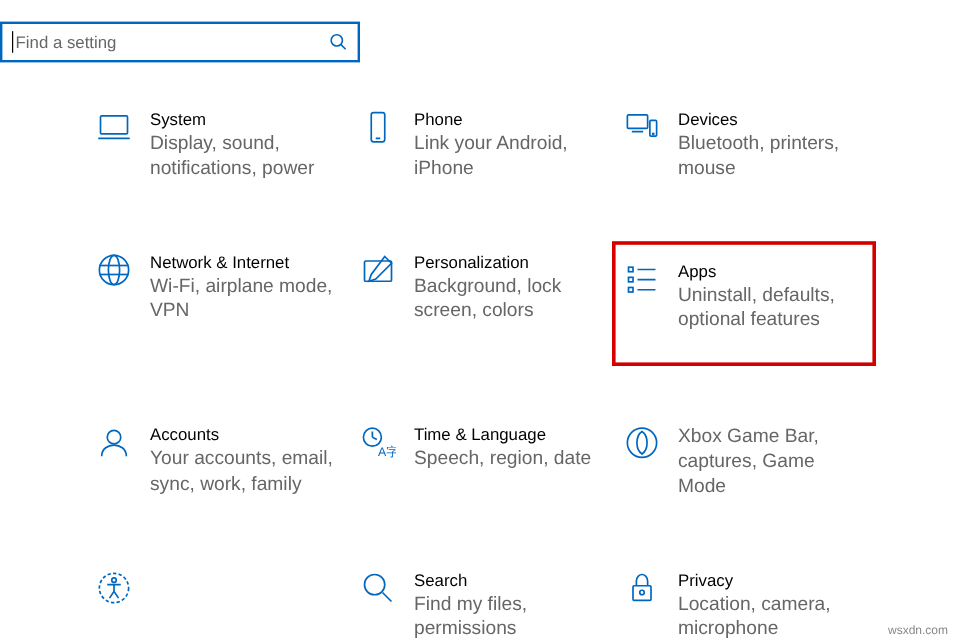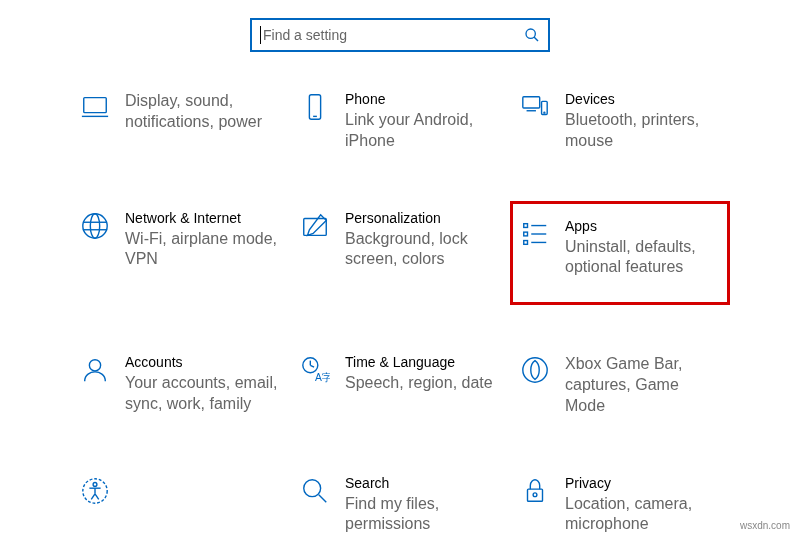--- a/index.html
+++ b/index.html
@@ -6,21 +6,20 @@
   body {
     font-family: "Segoe UI", Arial, sans-serif;
     background: #ffffff;
     width: 800px;
     height: 537px;
     position: relative;
     overflow: hidden;
   }
   .search-wrap {
     display: flex;
-    justify-content: center;
     padding-top: 18px;
     padding-bottom: 30px;
   }
   .search-box {
     width: 300px;
     height: 34px;
     border: 2px solid #0067c0;
     display: flex;
     align-items: center;
     padding: 0 8px;
@@ -57,21 +56,21 @@
   .tile.highlight {
     border: 3px solid #d40000;
   }
   .tile.highlight-pad {
     padding: 14px 6px 24px 6px;
   }
   .tile-icon {
     width: 32px; height: 32px;
     flex-shrink: 0;
     color: #0067c0;
-    display: flex; align-items: center; justify-content: center;
+    display: flex; align-items: flex-start; justify-content: center;
   }
   .tile-icon svg { width: 30px; height: 30px; stroke: #0067c0; fill: none; stroke-width: 1.5; }
   .tile-text { max-width: 160px; }
   .tile-title { font-size: 14px; color: #000; margin-bottom: 3px; }
   .tile-desc { font-size: 16px; color: #666; line-height: 1.3; }
   .attrib {
     position: absolute;
     right: 10px;
     bottom: 6px;
     font-size: 10px;
@@ -95,20 +94,21 @@
 <div class="grid">
 
   <div class="tile">
     <div class="tile-icon">
       <svg viewBox="0 0 32 32">
           <rect x="4" y="6" width="24" height="16" rx="1"></rect>
           <line x1="2" y1="26" x2="30" y2="26"></line>
         </svg>
     </div>
     <div class="tile-text">
+      <div class="tile-title">System</div>
       <div class="tile-desc">Display, sound, notifications, power</div>
     </div>
   </div>
 
   <div class="tile">
     <div class="tile-icon">
       <svg viewBox="0 0 32 32">
           <rect x="10" y="3" width="12" height="26" rx="2"></rect>
           <line x1="14" y1="26" x2="18" y2="26"></line>
         </svg>

